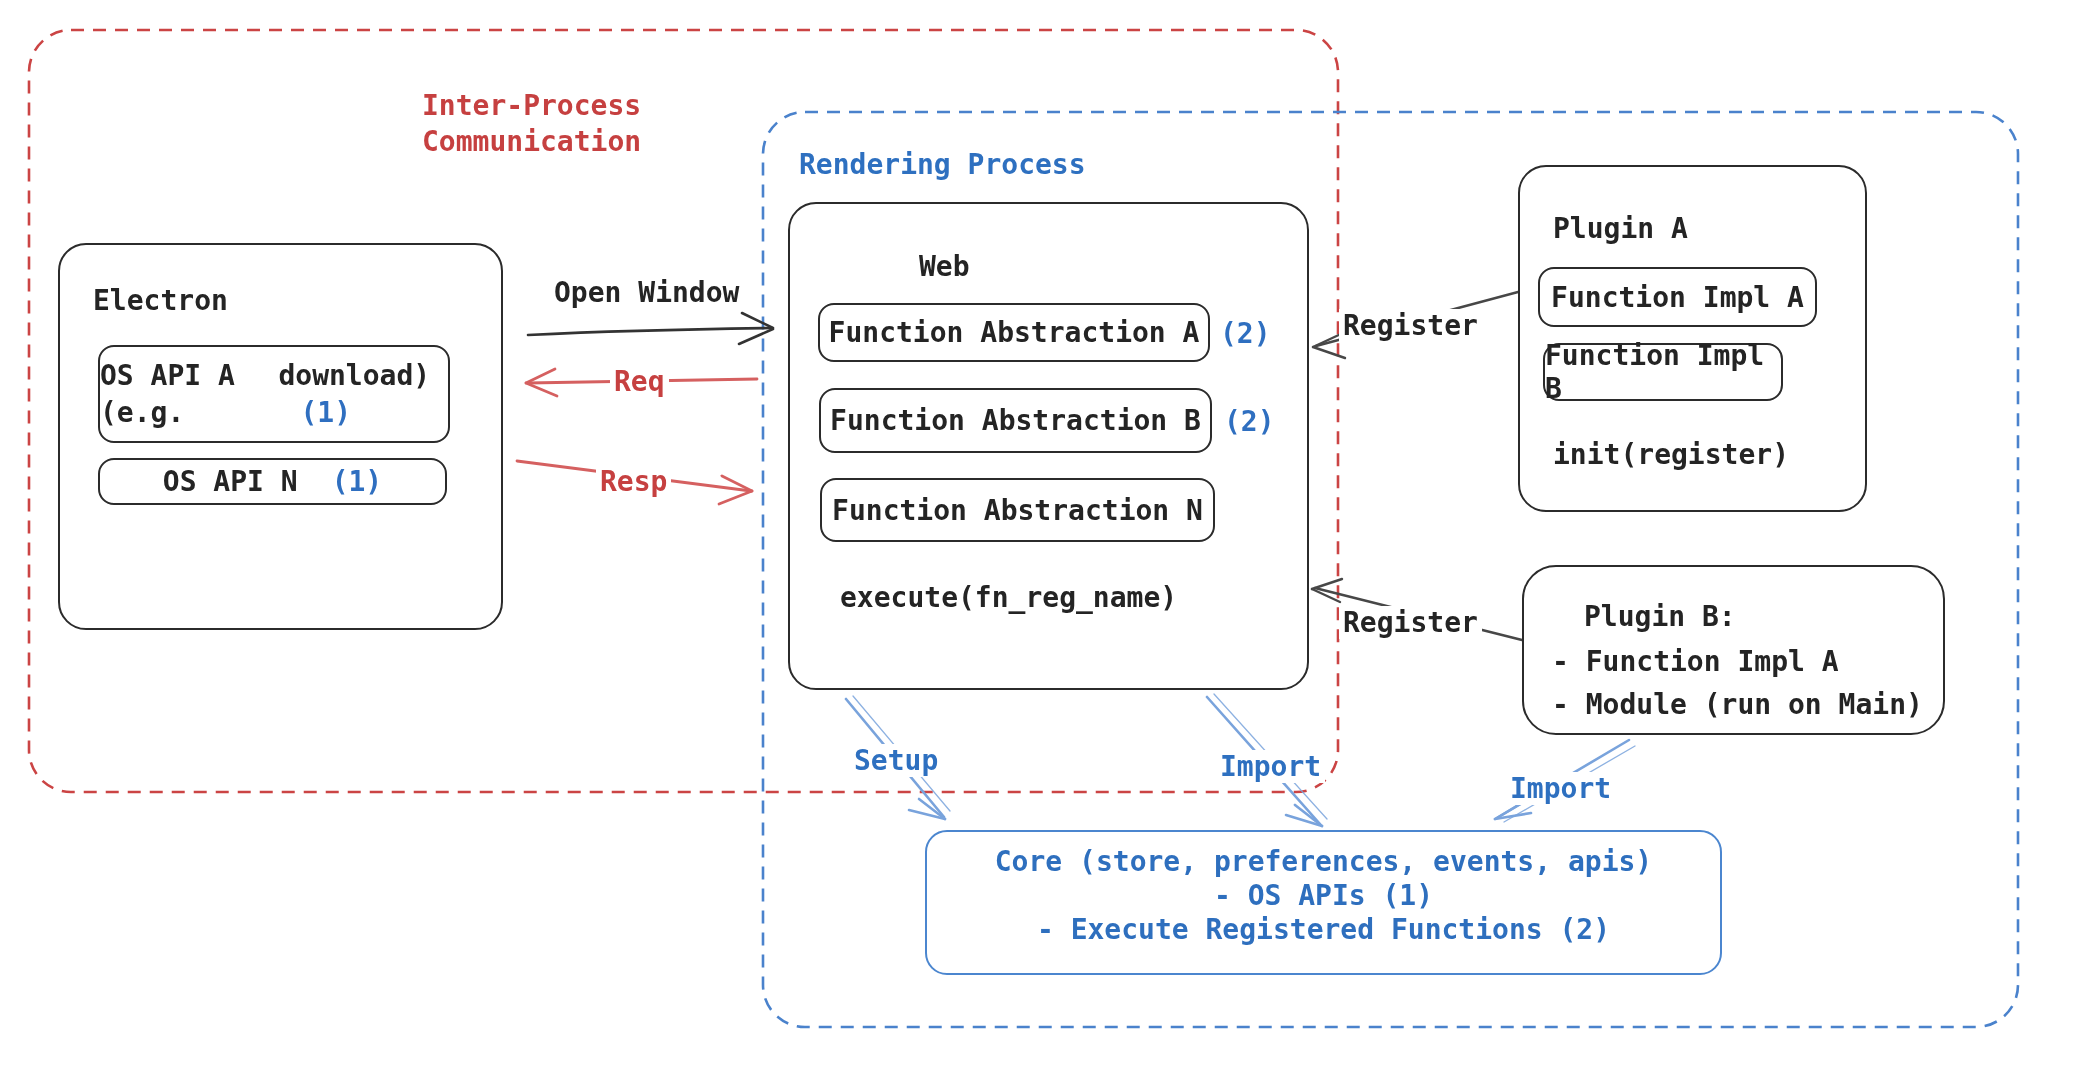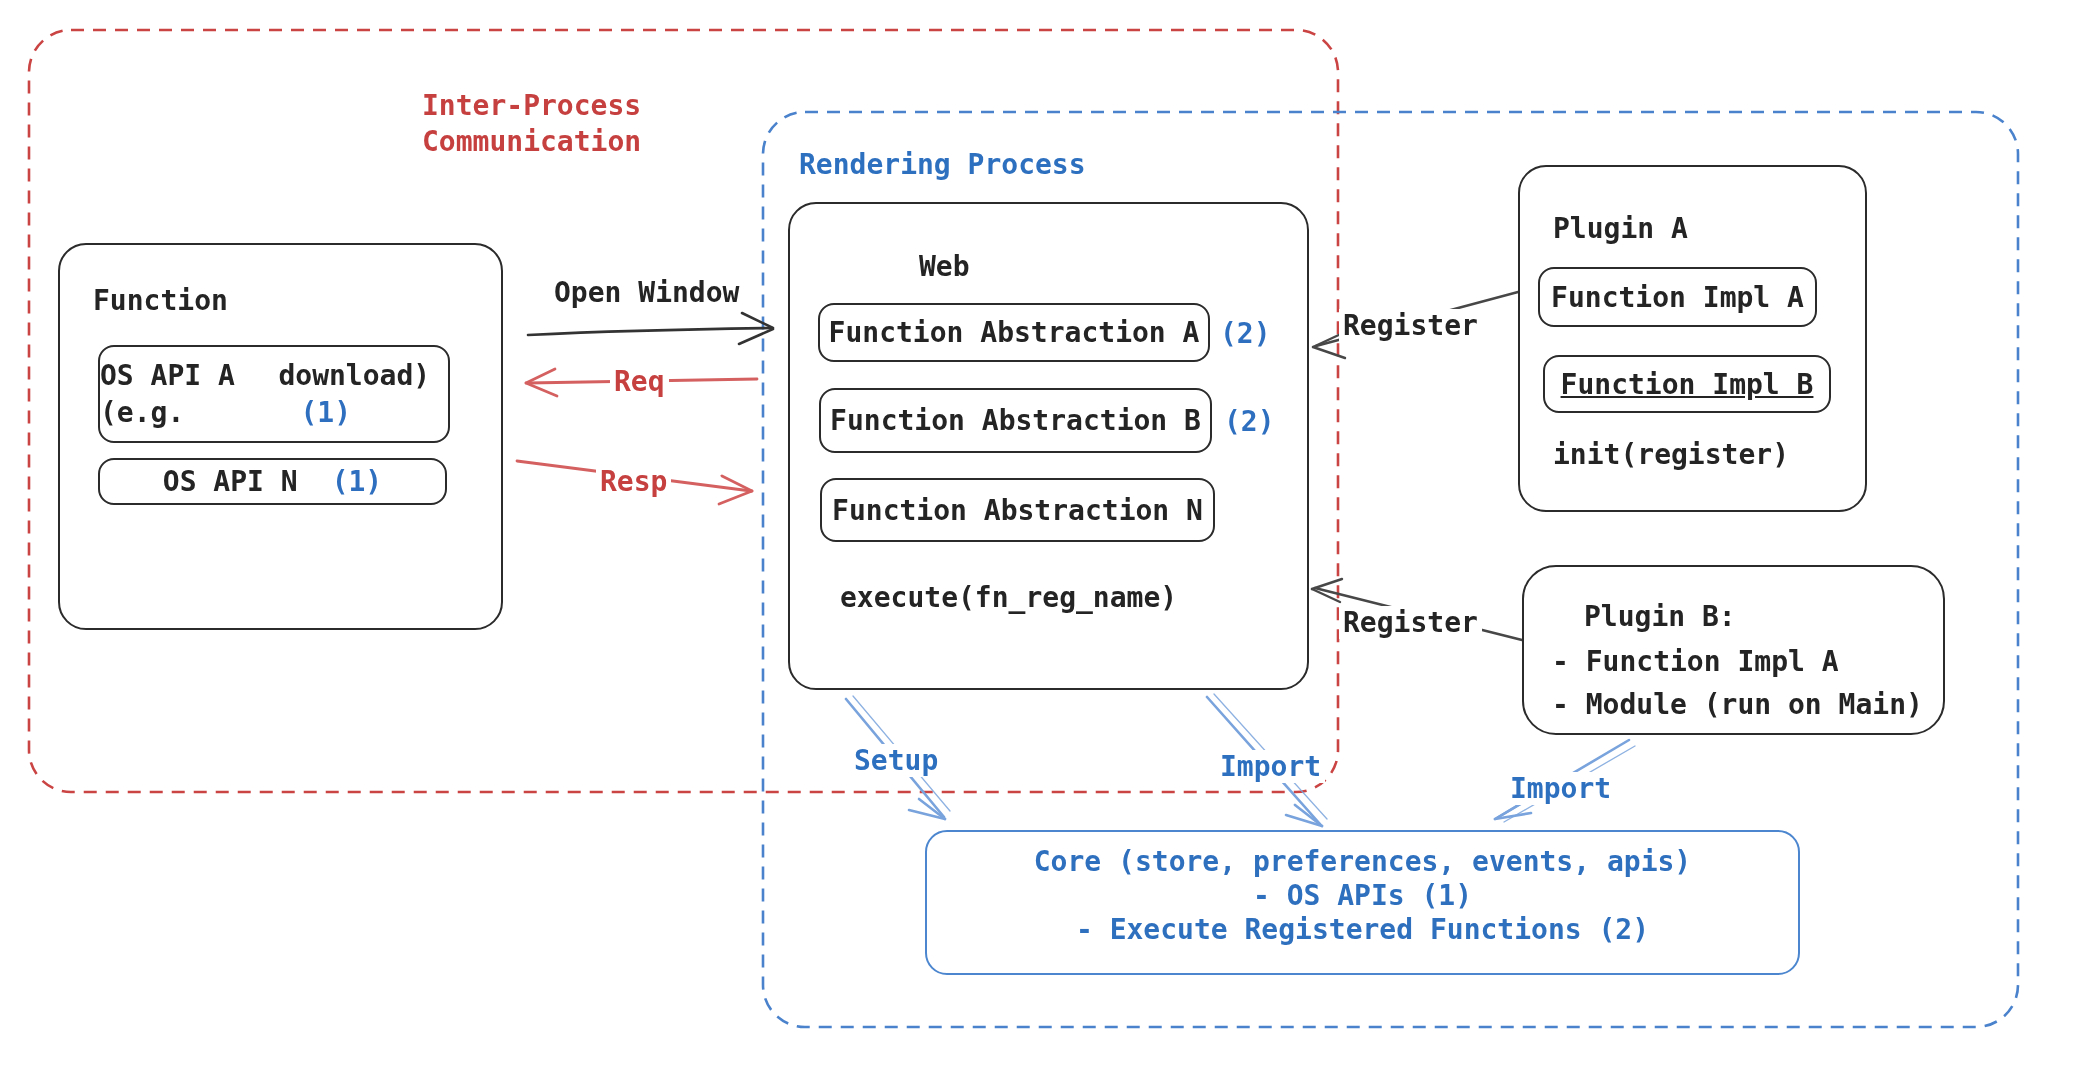--- a/index.html
+++ b/index.html
@@ -11,21 +11,21 @@
   .canvas *{box-sizing:border-box;}
   svg.layer{position:absolute;left:0;top:0;pointer-events:none;}
   .box{position:absolute;background:#ffffff;border:2.4px solid #2b2b2b;border-radius:28px;}
   .subbox{position:absolute;background:#ffffff;border:2.2px solid #2b2b2b;border-radius:16px;
           display:flex;align-items:center;justify-content:center;font-size:28px;}
   .txt{position:absolute;font-size:28px;white-space:pre;}
   .red{color:#c64040;}
   .bluetxt{color:#2e70c0;}
   .badge{color:#2f6fc0;}
   .linelabel{position:absolute;font-size:28px;background:#ffffff;padding:0 4px;white-space:pre;}
-  .core{position:absolute;left:925px;top:830px;width:875px;height:145px;
+  .core{position:absolute;left:925px;top:830px;width:797px;height:145px;
         border:2.4px solid #4b86cf;border-radius:22px;background:#ffffff;
         text-align:center;color:#2e6fbe;font-size:28px;line-height:34px;padding-top:13px;}
   .pbline{position:absolute;font-size:28px;white-space:pre;}
   .colcenter{display:flex;flex-direction:row;align-items:center;justify-content:center;line-height:37px;}
 </style>
 </head>
 <body>
 
 <div class="canvas">
 
@@ -82,21 +82,21 @@
       <path d="M1635 746 L1504 822" stroke-width="1.3" opacity="0.85"></path>
       <path d="M1525 801 L1495 819" stroke-width="2.6"></path>
       <path d="M1531 813 L1495 819" stroke-width="2.6"></path>
     </g>
   </svg>
 
   <div class="txt bluetxt" style="left:799px;top:148px;">Rendering Process</div>
   <div class="txt red" style="left:422px;top:88px;line-height:36px;"><span>Inter-Process</span><br><span>Communication</span></div>
 
   <div class="box" style="left:58px;top:243px;width:445px;height:387px;"></div>
-  <div class="txt" style="left:93px;top:284px;">Function</div>
+  <div class="txt" style="left:93px;top:284px;">Electron</div>
   <div class="subbox colcenter" style="left:98px;top:345px;width:352px;height:98px;">
     <span>OS API A (e.g.</span>
     <span><span>download)</span><span class="badge" style="margin-left:22px;">(1)</span></span>
   </div>
   <div class="subbox" style="left:98px;top:458px;width:349px;height:47px;gap:6px;">
     <span>OS API N</span>
     <span class="badge" style="margin-left:28px;">(1)</span>
   </div>
 
   <div class="box" style="left:788px;top:202px;width:521px;height:488px;"></div>
@@ -104,21 +104,21 @@
   <div class="subbox" style="left:818px;top:303px;width:392px;height:59px;">Function Abstraction A</div>
   <div class="txt badge" style="left:1220px;top:317px;">(2)</div>
   <div class="subbox" style="left:819px;top:388px;width:393px;height:65px;">Function Abstraction B</div>
   <div class="txt badge" style="left:1224px;top:405px;">(2)</div>
   <div class="subbox" style="left:820px;top:478px;width:395px;height:64px;">Function Abstraction N</div>
   <div class="txt" style="left:840px;top:581px;">execute(fn_reg_name)</div>
 
   <div class="box" style="left:1518px;top:165px;width:349px;height:347px;"></div>
   <div class="txt" style="left:1553px;top:212px;">Plugin A</div>
   <div class="subbox" style="left:1538px;top:267px;width:279px;height:60px;">Function Impl A</div>
-  <div class="subbox" style="left:1543px;top:355px;width:288px;height:58px;text-decoration:underline;">Function Impl B</div>
+  <div class="subbox" style="left:1543px;top:343px;width:240px;height:58px;">Function Impl B</div>
   <div class="txt" style="left:1553px;top:438px;">init(register)</div>
 
   <div class="box" style="left:1522px;top:565px;width:423px;height:170px;border-radius:34px;"></div>
   <div class="pbline" style="left:1552px;top:600px;margin-left:32px;">Plugin B:</div>
   <div class="pbline" style="left:1552px;top:645px;">- Function Impl A</div>
   <div class="pbline" style="left:1552px;top:688px;">- Module (run on Main)</div>
 
   <div class="core">
     <div>Core (store, preferences, events, apis)</div>
     <div>- OS APIs (1)</div>

